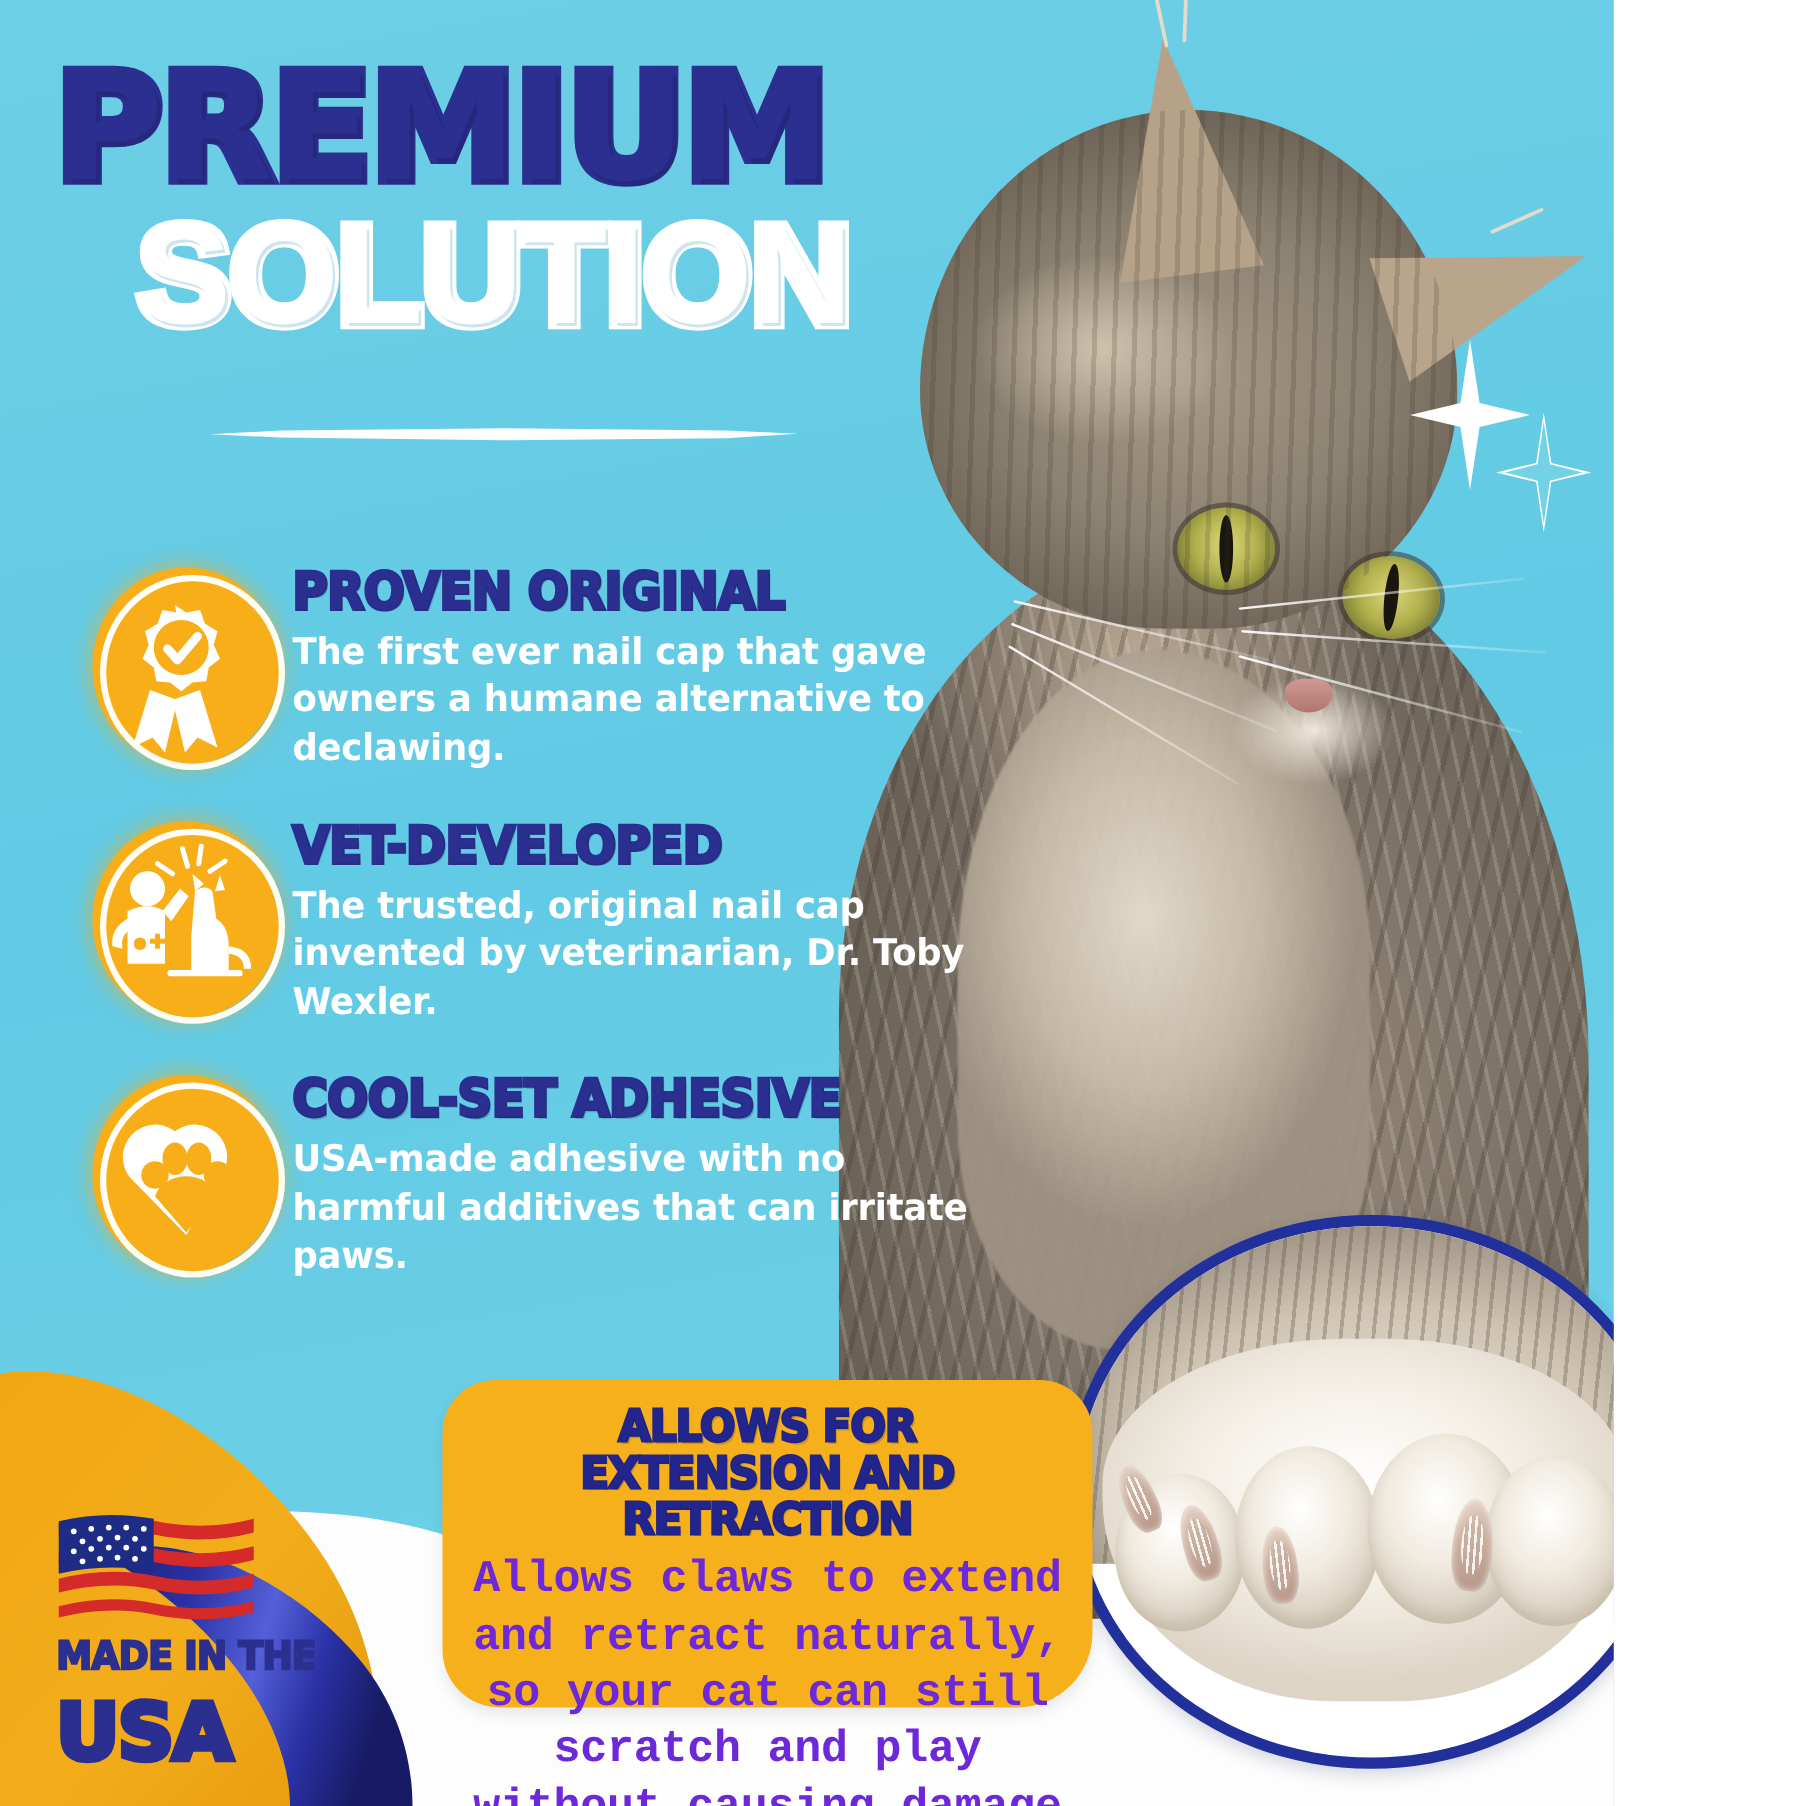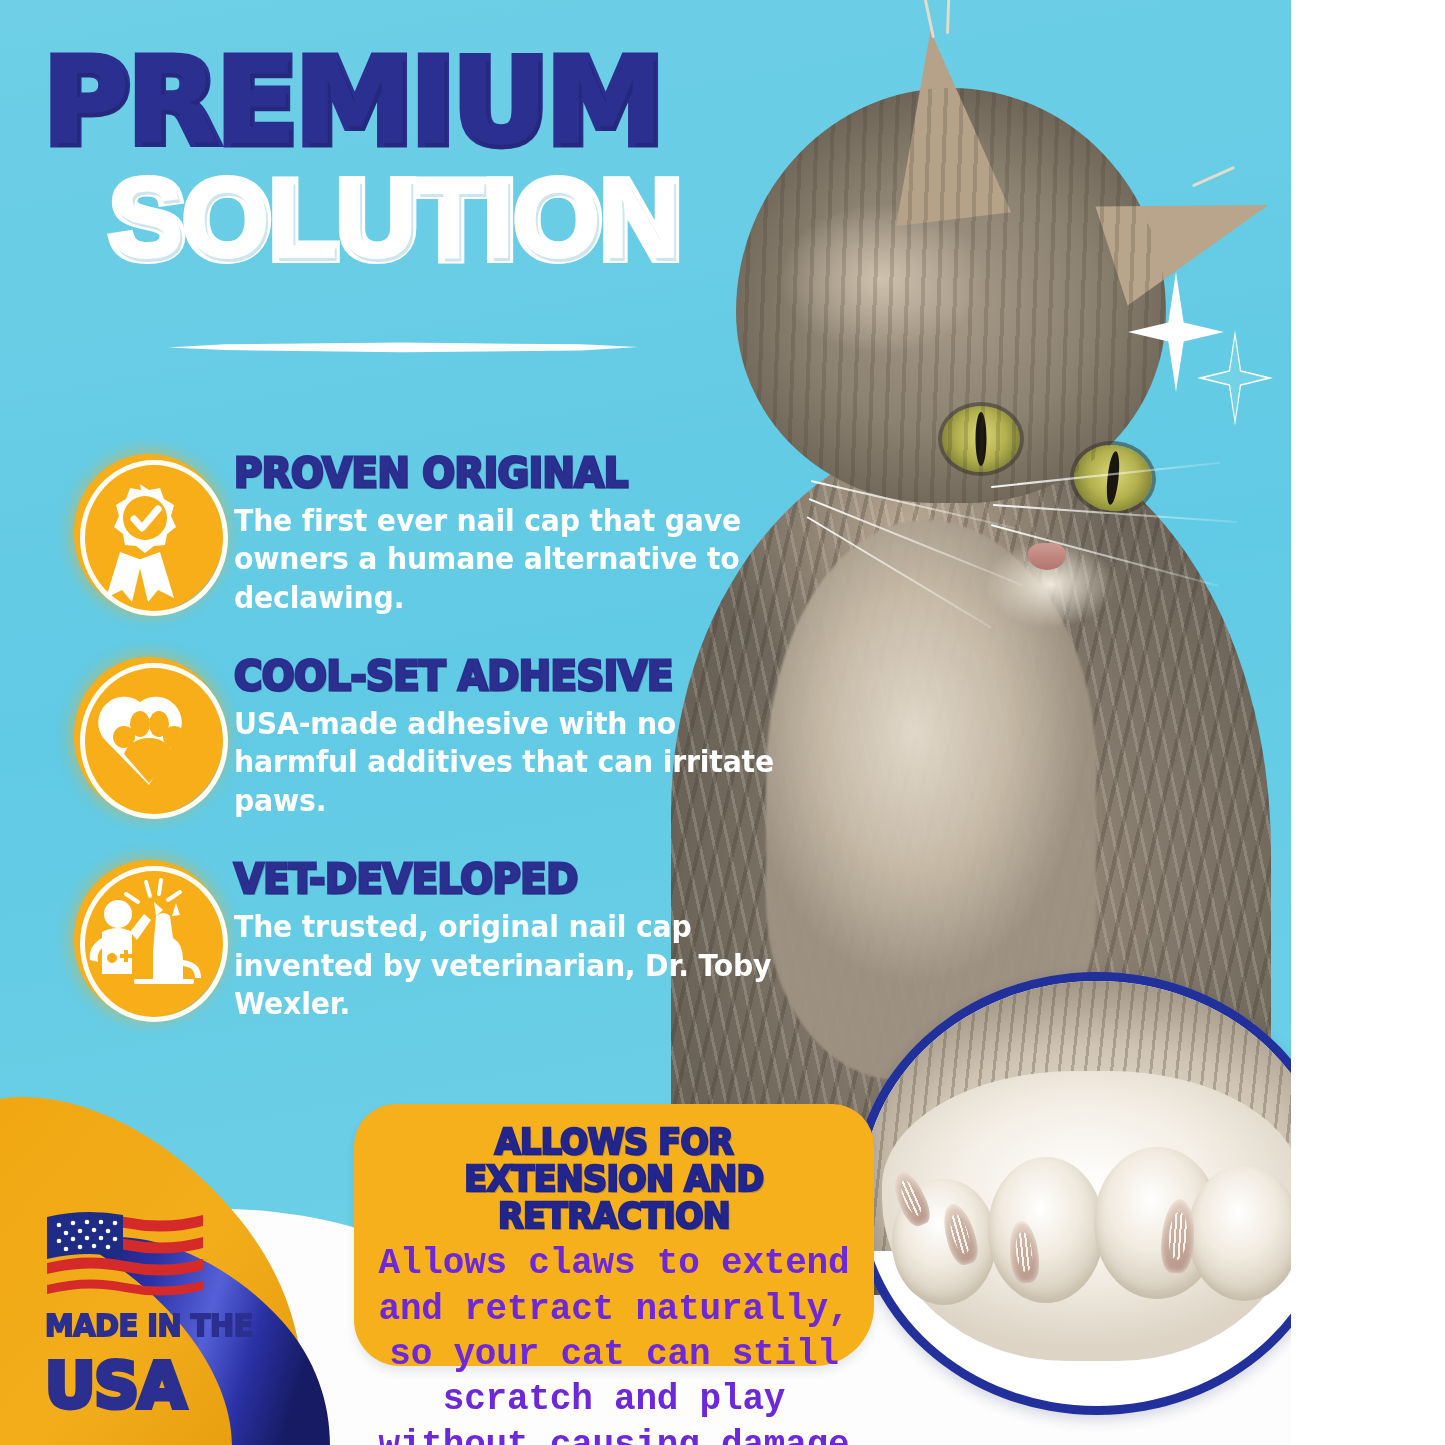--- a/index.html
+++ b/index.html
@@ -311,39 +311,20 @@
           <path d="M60 104 L46 150 L62 142 L72 154 L82 112 Z" fill="#ffffff"></path>
           <path d="M100 104 L114 150 L98 142 L88 154 L78 112 Z" fill="#ffffff"></path>
           <path d="M80 36 L89 42 L100 40 L104 51 L114 57 L111 68 L116 79 L107 86 L105 97 L94 98 L85 105 L76 98 L65 97 L63 86 L54 79 L59 68 L56 57 L66 51 L70 40 L81 42 Z" fill="#ffffff"></path>
           <circle cx="85" cy="70" r="22" fill="#f7ae18"></circle>
           <path d="M74 71 l8 9 16 -19" stroke="#ffffff" stroke-width="7" fill="none" stroke-linecap="round" stroke-linejoin="round"></path>
         </svg>
       </div>
       <div class="f-text">
         <p class="f-title">PROVEN ORIGINAL</p>
         <p class="f-desc">The first ever nail cap that gave owners a humane alternative to declawing.</p>
-      </div>
-    </div>
-
-    <div class="feature">
-      <div class="f-icon">
-        <div class="icon-circle"></div>
-        <div class="icon-ring" style="left:20px;top:12px;width:138px;height:146px;"></div>
-        <svg class="icon-art" viewBox="0 0 160 168">
-          <path d="M89 134 L44 88 a26 26 0 0 1 36 -37 a26 26 0 0 1 36 37 Z" fill="#ffffff"></path>
-          <circle cx="64" cy="86" r="11" fill="#f7ae18"></circle>
-          <circle cx="114" cy="86" r="11" fill="#f7ae18"></circle>
-          <ellipse cx="80" cy="73" rx="10" ry="13" fill="#f7ae18"></ellipse>
-          <ellipse cx="99" cy="73" rx="10" ry="13" fill="#f7ae18"></ellipse>
-          <path d="M89 132 L64 103 a26 22 0 0 1 50 0 Z" fill="#f7ae18"></path>
-        </svg>
-      </div>
-      <div class="f-text">
-        <p class="f-title">COOL-SET ADHESIVE</p>
-        <p class="f-desc">USA-made adhesive with no harmful additives that can irritate paws.</p>
       </div>
     </div>
 
     <div class="feature">
       <div class="f-icon">
         <div class="icon-circle"></div>
         <div class="icon-ring" style="left:20px;top:12px;width:138px;height:146px;"></div>
         <svg class="icon-art" viewBox="0 0 160 168">
           <circle cx="58" cy="60" r="14" fill="#ffffff"></circle>
           <path d="M42 78 q16 -8 30 0 l0 42 -30 0 Z" fill="#ffffff"></path>
@@ -361,20 +342,39 @@
             <line x1="90" y1="42" x2="86" y2="28"></line>
             <line x1="99" y1="40" x2="101" y2="26"></line>
             <line x1="78" y1="48" x2="66" y2="40"></line>
             <line x1="108" y1="46" x2="120" y2="38"></line>
           </g>
         </svg>
       </div>
       <div class="f-text">
         <p class="f-title">VET-DEVELOPED</p>
         <p class="f-desc">The trusted, original nail cap invented by veterinarian, Dr. Toby Wexler.</p>
+      </div>
+    </div>
+
+    <div class="feature">
+      <div class="f-icon">
+        <div class="icon-circle"></div>
+        <div class="icon-ring" style="left:20px;top:12px;width:138px;height:146px;"></div>
+        <svg class="icon-art" viewBox="0 0 160 168">
+          <path d="M89 134 L44 88 a26 26 0 0 1 36 -37 a26 26 0 0 1 36 37 Z" fill="#ffffff"></path>
+          <circle cx="64" cy="86" r="11" fill="#f7ae18"></circle>
+          <circle cx="114" cy="86" r="11" fill="#f7ae18"></circle>
+          <ellipse cx="80" cy="73" rx="10" ry="13" fill="#f7ae18"></ellipse>
+          <ellipse cx="99" cy="73" rx="10" ry="13" fill="#f7ae18"></ellipse>
+          <path d="M89 132 L64 103 a26 22 0 0 1 50 0 Z" fill="#f7ae18"></path>
+        </svg>
+      </div>
+      <div class="f-text">
+        <p class="f-title">COOL-SET ADHESIVE</p>
+        <p class="f-desc">USA-made adhesive with no harmful additives that can irritate paws.</p>
       </div>
     </div>
 
   </div>
 
   <div class="paw-inset">
     <div class="paw-fur"></div>
     <div class="paw-main"></div>
     <div class="toe" style="left:30px;top:198px;width:104px;height:126px;"></div>
     <div class="toe" style="left:126px;top:176px;width:116px;height:146px;"></div>

